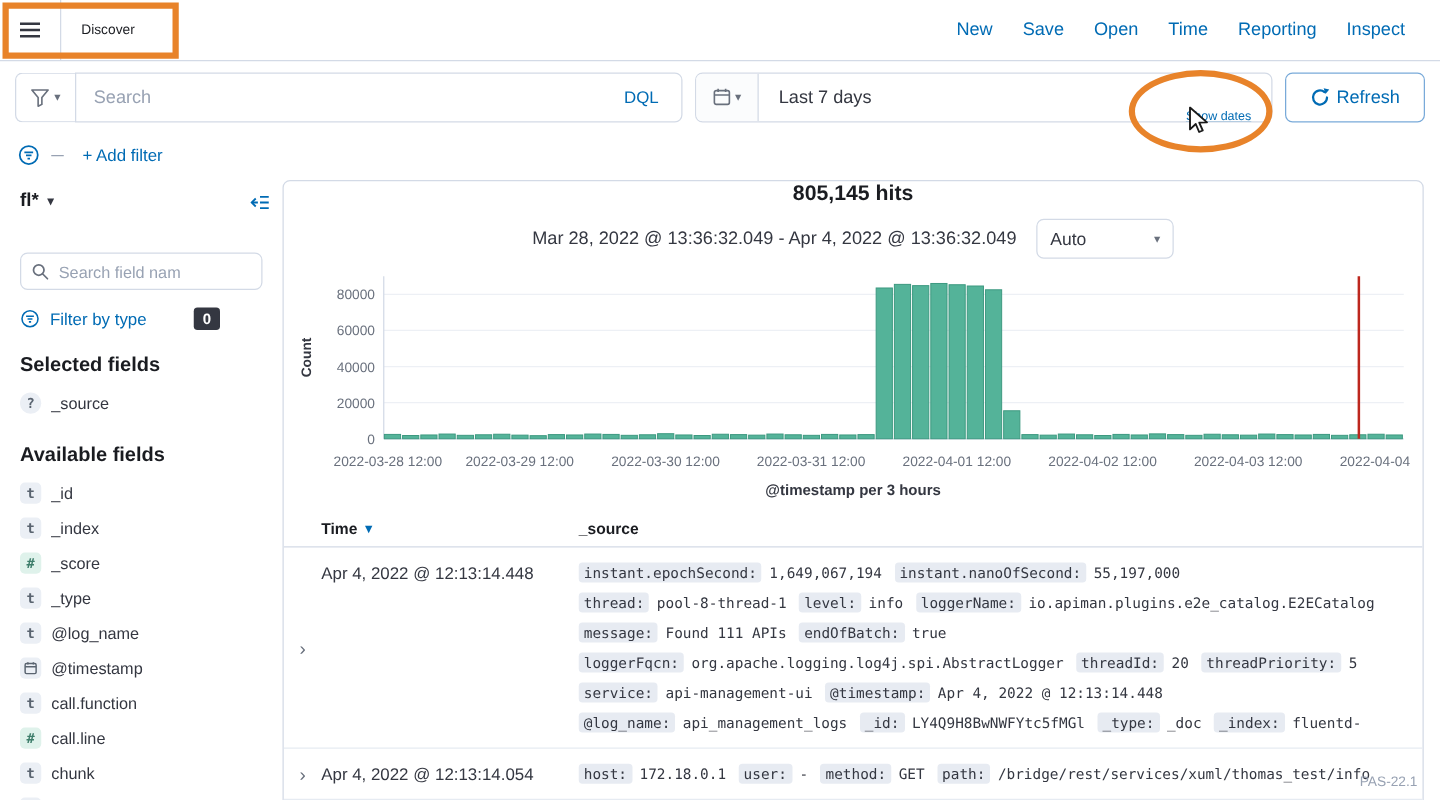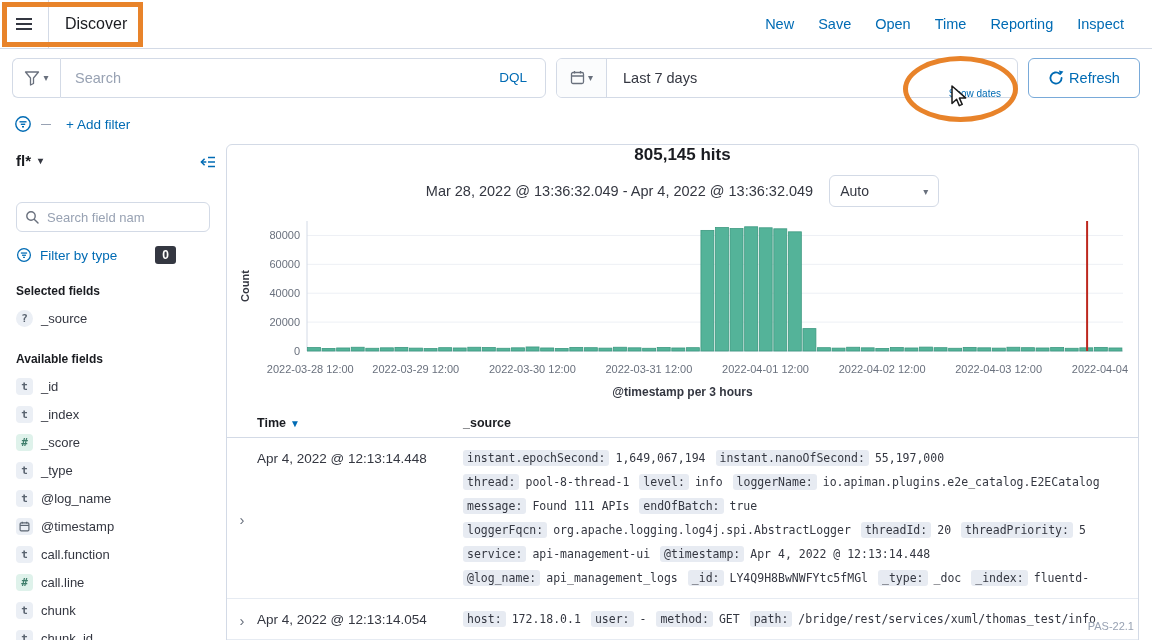--- a/index.html
+++ b/index.html
@@ -7,21 +7,21 @@
   body {
     width:1152px; height:640px; overflow:hidden; position:relative;
     background:#fff; color:#343741;
     font-family:"Liberation Sans", sans-serif; font-size:14px;
   }
   a { text-decoration:none; }
 
   
   .topbar { height:49px; border-bottom:1px solid #D3DAE6; display:flex; align-items:center; background:#fff; }
   .hamburger { width:49px; height:100%; border:none; border-right:1px solid #D3DAE6; background:#fff; display:flex; align-items:center; justify-content:center; cursor:pointer; }
-  .app-title { margin-left:16px; font-size:16px; color:#1a1c21; }
+  .app-title { margin-left:16px; font-size:11px; color:#1a1c21; }
   .topnav { margin-left:auto; display:flex; gap:24px; margin-right:28px; }
   .topnav a { color:#006BB4; font-size:14.5px; cursor:pointer; }
 
   
   .querybar { height:57px; display:flex; align-items:center; padding:0 12px; gap:10px; }
   .query-group { display:flex; height:40px; flex:0 0 534px; }
   .saved-query-btn { width:48px; border:1px solid #D3DAE6; border-right:none; border-radius:6px 0 0 6px; background:#fff; display:flex; align-items:center; justify-content:center; gap:3px; cursor:pointer; }
   .search-box { flex:1; border:1px solid #D3DAE6; border-radius:0 6px 6px 0; display:flex; align-items:center; padding:0 12px; background:#fff; }
   .search-box input { border:none; outline:none; flex:1; font-size:14.5px; color:#343741; font-family:inherit; background:transparent; }
   .search-box input::placeholder { color:#98A2B3; }
@@ -43,21 +43,21 @@
   .index-row { display:flex; align-items:center; gap:7px; font-size:15px; font-weight:600; color:#1a1c21; cursor:pointer; }
   .chev { font-size:10px; color:#69707D; }
   .chev-dark { font-size:10px; color:#343741; }
   .collapse-btn { position:absolute; right:10px; top:12px; background:none; border:none; cursor:pointer; padding:0; }
   .field-search { margin-top:33px; position:relative; }
   .field-search input { width:100%; height:30px; border:1px solid #D3DAE6; border-radius:6px; padding:0 8px 0 30px; font-size:13px; font-family:inherit; color:#343741; outline:none; }
   .field-search input::placeholder { color:#98A2B3; }
   .field-search .mag { position:absolute; left:9px; top:8px; }
   .filter-type-row { margin-top:14px; display:flex; align-items:center; gap:8px; color:#006BB4; font-size:13.5px; cursor:pointer; background:none; border:none; font-family:inherit; padding:0; }
   .count-badge { margin-left:30px; background:#343741; color:#fff; border-radius:3px; font-size:12px; line-height:18px; padding:0 7px; font-weight:600; }
-  .side-heading { margin-top:20px; font-size:12px; font-weight:700; color:#1a1c21; }
+  .side-heading { margin-top:20px; font-size:16px; font-weight:700; color:#1a1c21; }
   .field-list { margin-top:6px; }
   .field-item { display:flex; align-items:center; gap:8px; height:28px; font-size:13px; color:#343741; cursor:pointer; }
   .type-badge { width:17px; height:17px; border-radius:4px; display:flex; align-items:center; justify-content:center; font-size:11px; font-weight:700; font-family:"DejaVu Sans Mono", monospace; flex:0 0 17px; }
   .type-string { background:#EBEFF5; color:#5A6470; }
   .type-number { background:#DFF2EB; color:#3E7E6B; }
   .type-date   { background:#EBEFF5; color:#5A6470; }
   .type-source { background:#EBEFF5; color:#5A6470; border-radius:50%; }
 
   
   .main { flex:1; margin:2px 13px 0 0; border:1px solid #D3DAE6; border-radius:6px; background:#fff; height:620px; overflow:hidden; position:relative; }

